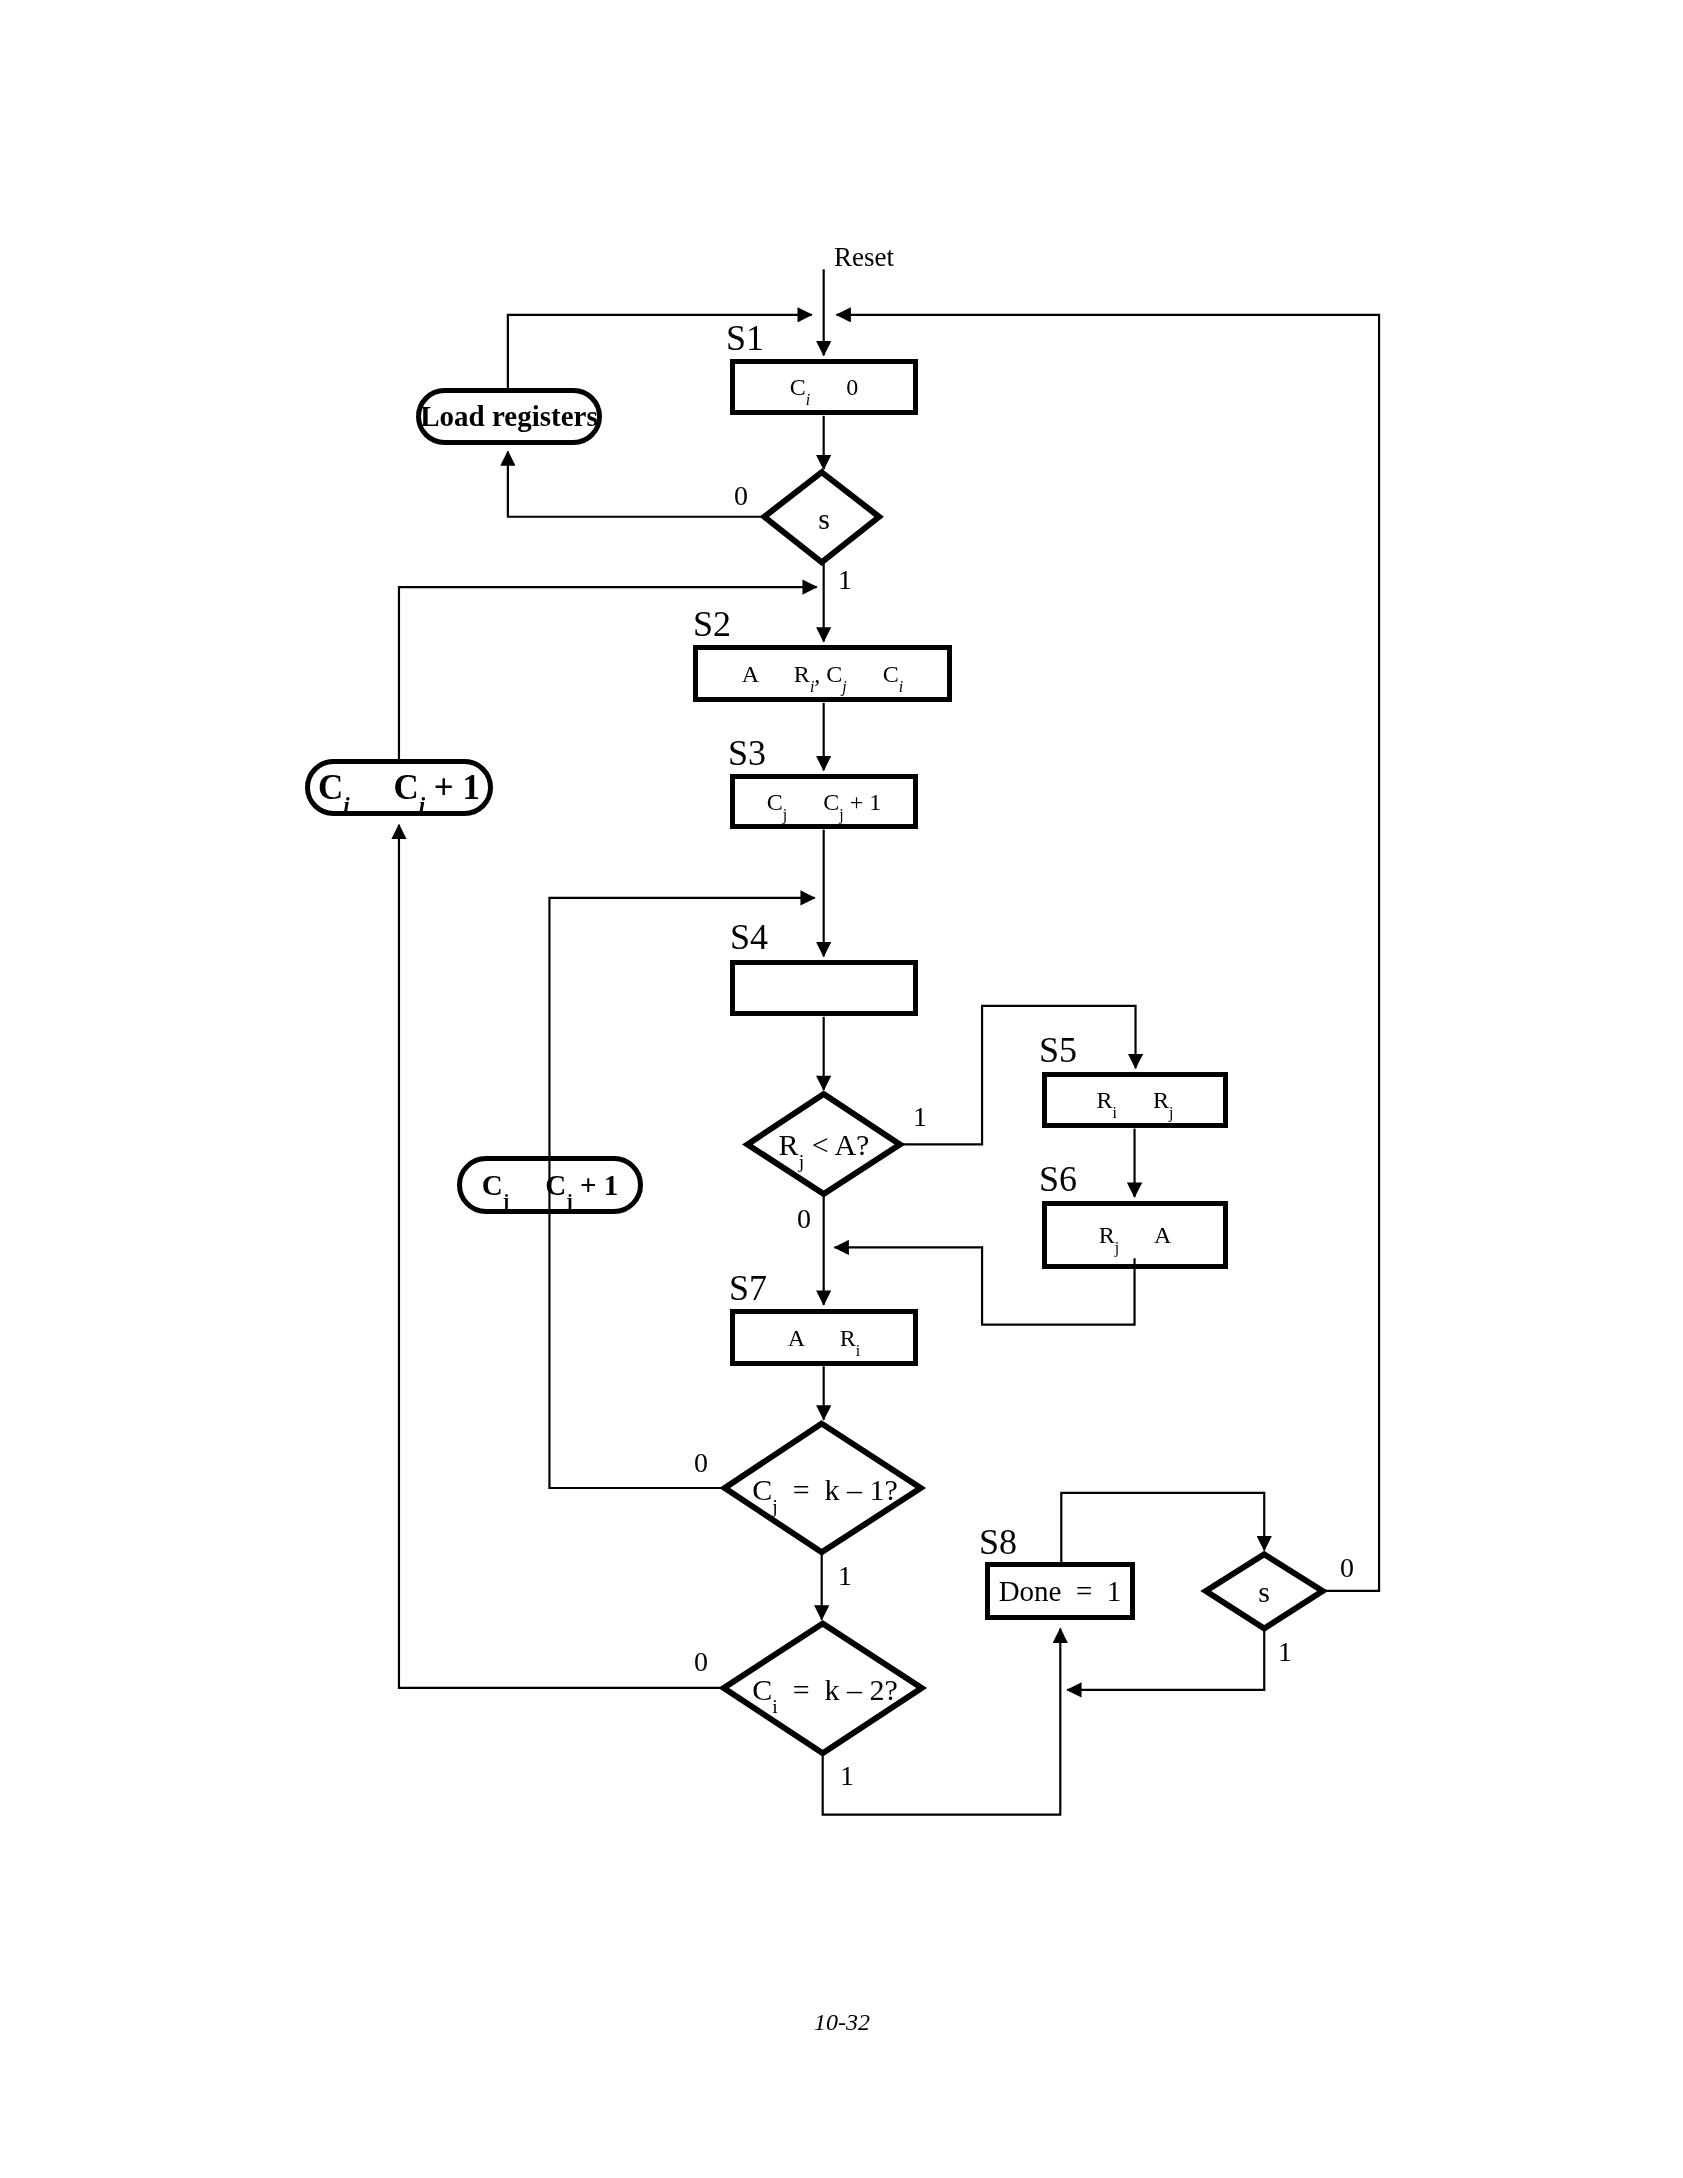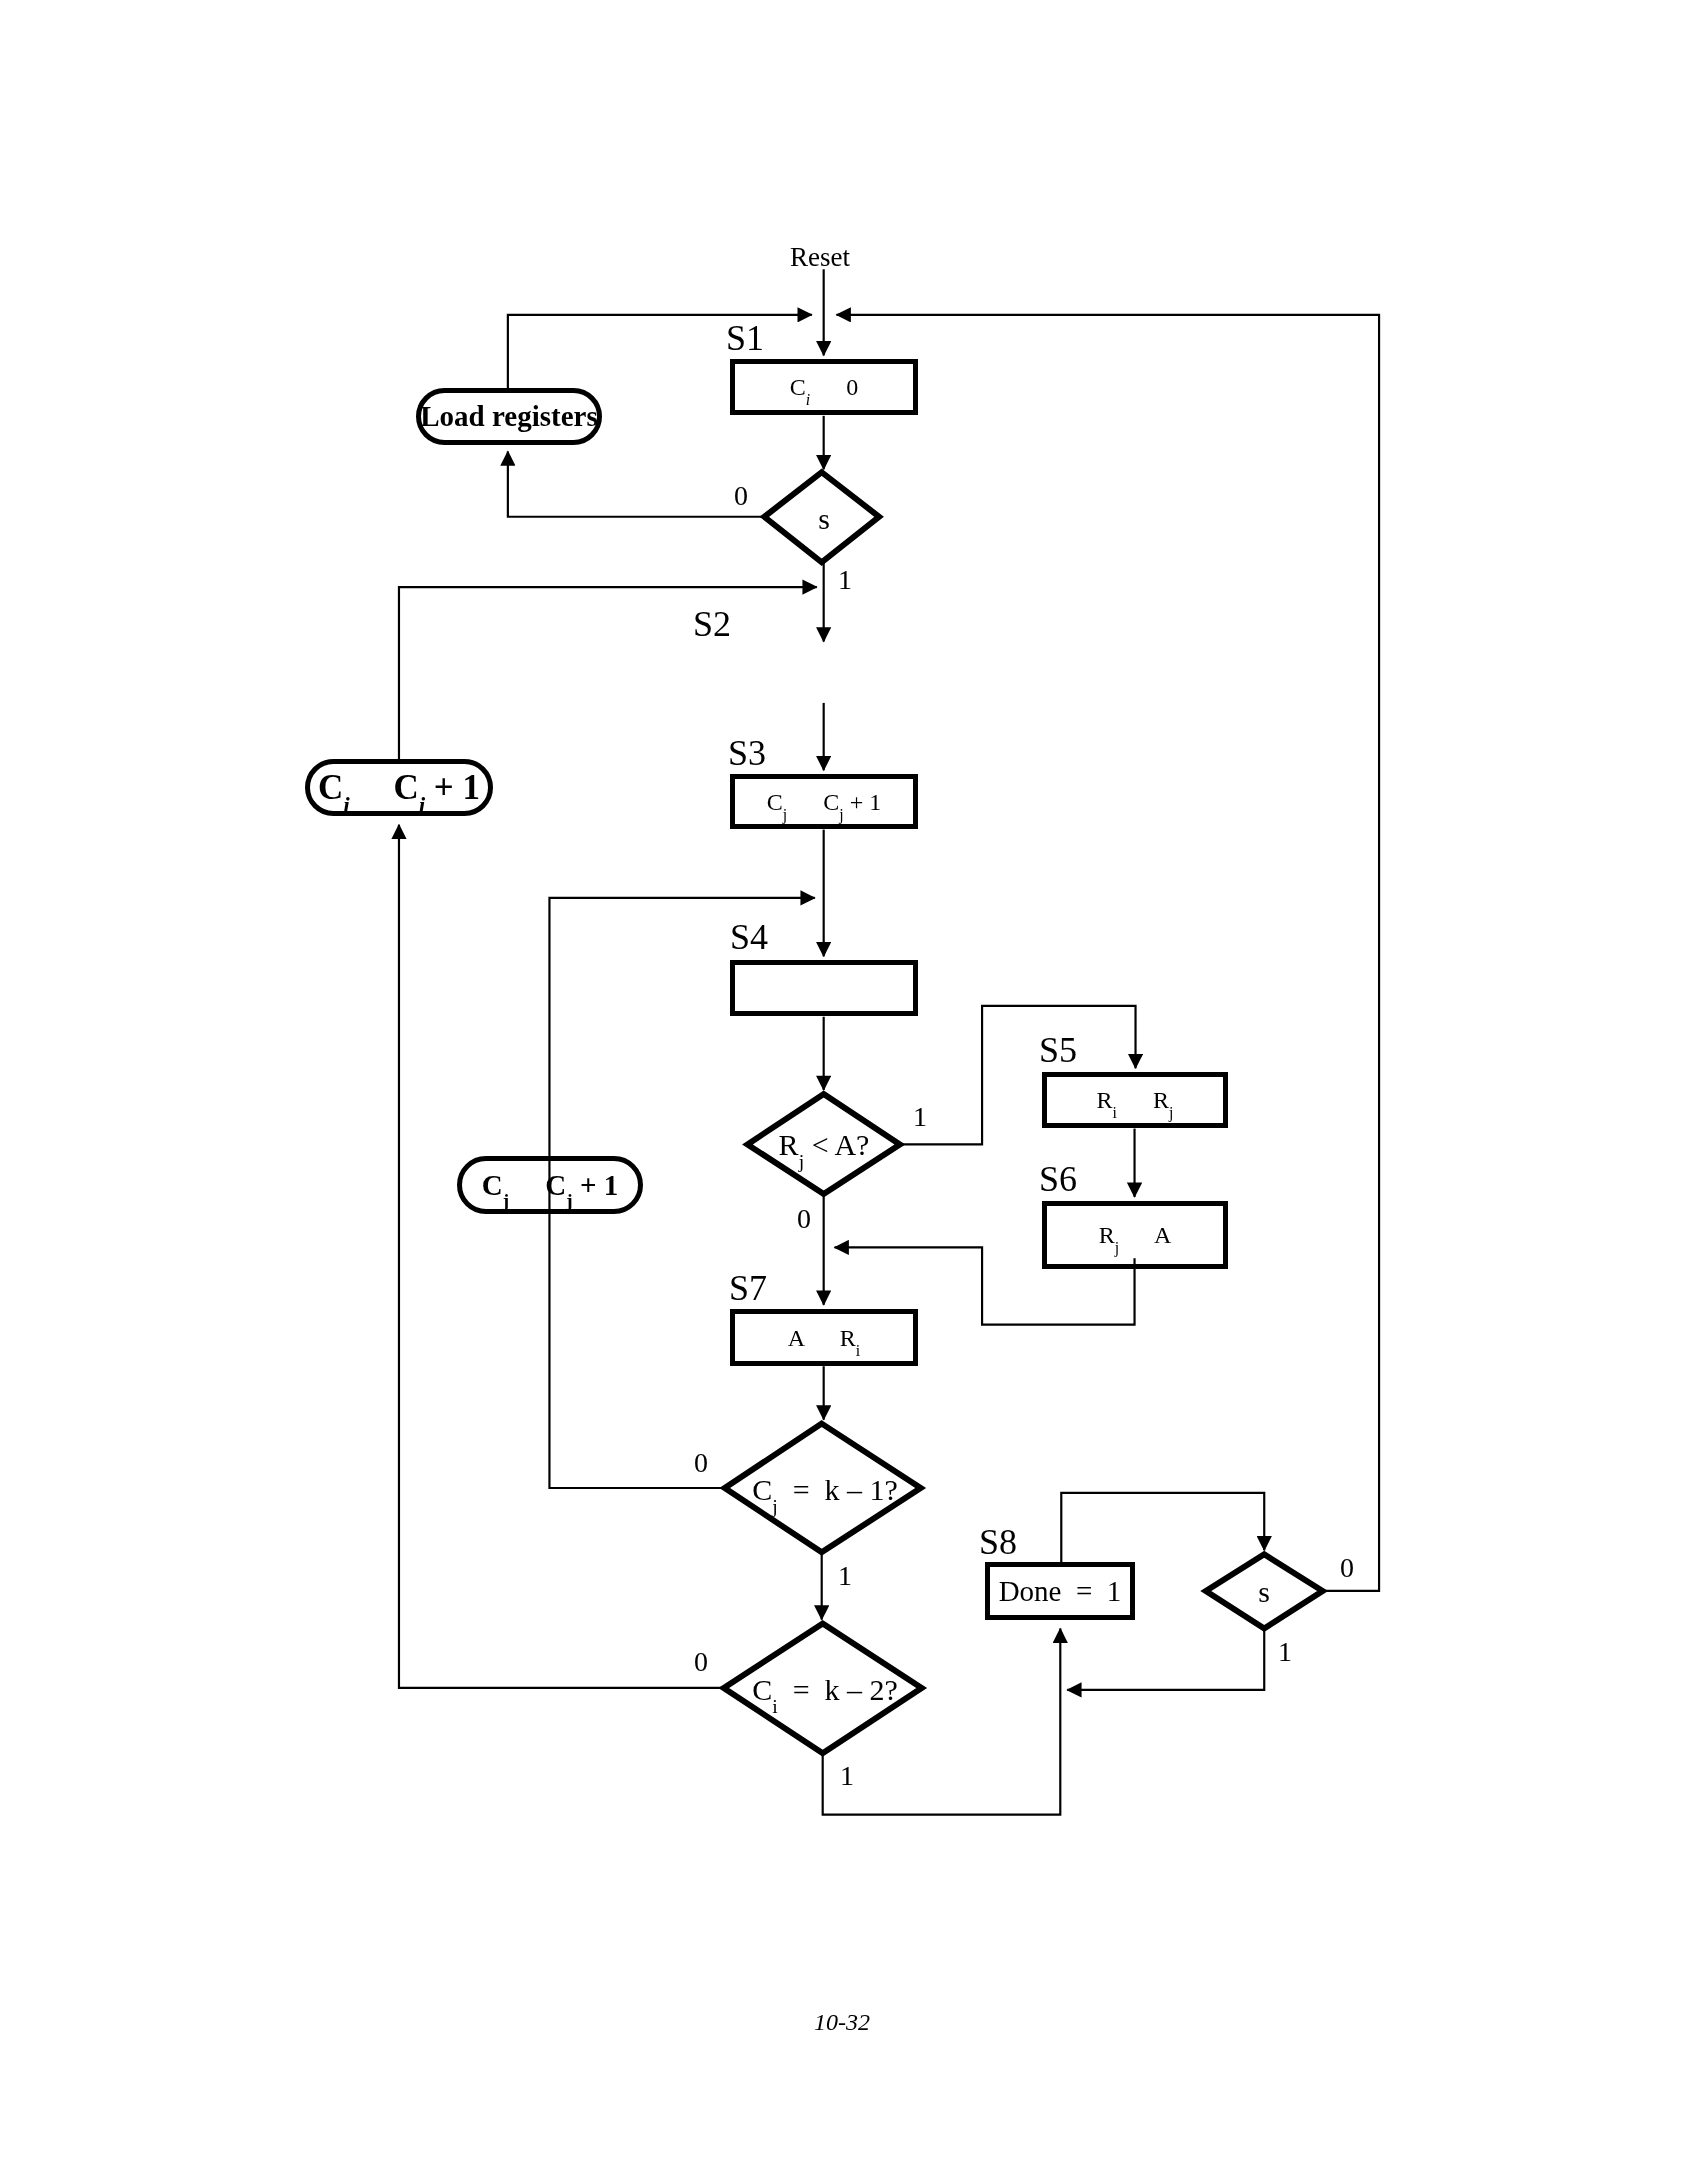--- a/index.html
+++ b/index.html
@@ -19,21 +19,21 @@
   .expr{font-size:24px;white-space:pre;line-height:1;}
   .expr sub{font-size:0.66em;line-height:0;position:relative;top:0.28em;}
   .it-sub sub{font-style:italic;}
   .lbl{
     position:absolute;transform:translate(-50%,-50%);white-space:pre;
     line-height:1;text-align:center;
   }
   .state-lbl{font-size:36px;}
   .branch-lbl{font-size:28px;}
   .diamond-txt{font-size:30px;}
-  .reset-lbl{font-size:27px;}
+  .reset-lbl{font-size:27px;margin-left:44px;}
   .page-num{font-size:24px;font-style:italic;}
 </style>
 </head>
 <body>
 
 <div id="canvas">
 
   <svg id="wires" viewBox="0 0 1700 2200" xmlns="http://www.w3.org/2000/svg">
     <defs>
       <marker id="arr" viewBox="0 0 10 10" refX="9.4" refY="5" markerWidth="10" markerHeight="7" orient="auto-start-reverse">
@@ -91,20 +91,23 @@
       <polygon points="831,1640 931,1705 831,1771 731,1705"></polygon>
       <polygon points="1277,1570 1336,1607 1277,1645 1218,1607"></polygon>
     </g>
   </svg>
 
   <div class="lbl reset-lbl" style="left:820px;top:257px">Reset</div>
 
   <div class="state-box" style="left:730px;top:359px;width:188px;height:56px">
     <div class="expr it-sub">C<sub>i</sub>      0</div>
   </div>
+  <div class="state-box" style="left:693px;top:645px;width:259px;height:57px">
+    <div class="expr it-sub">A      R<sub>i</sub>, C<sub>j</sub>      C<sub>i</sub></div>
+  </div>
   <div class="state-box" style="left:730px;top:774px;width:188px;height:55px">
     <div class="expr">C<sub>j</sub>      C<sub>j</sub> + 1</div>
   </div>
   <div class="state-box" style="left:730px;top:960px;width:188px;height:56px">
     <div class="expr"></div>
   </div>
   <div class="state-box" style="left:1042px;top:1072px;width:186px;height:56px">
     <div class="expr">R<sub>i</sub>      R<sub>j</sub></div>
   </div>
   <div class="state-box" style="left:1042px;top:1201px;width:186px;height:68px">

